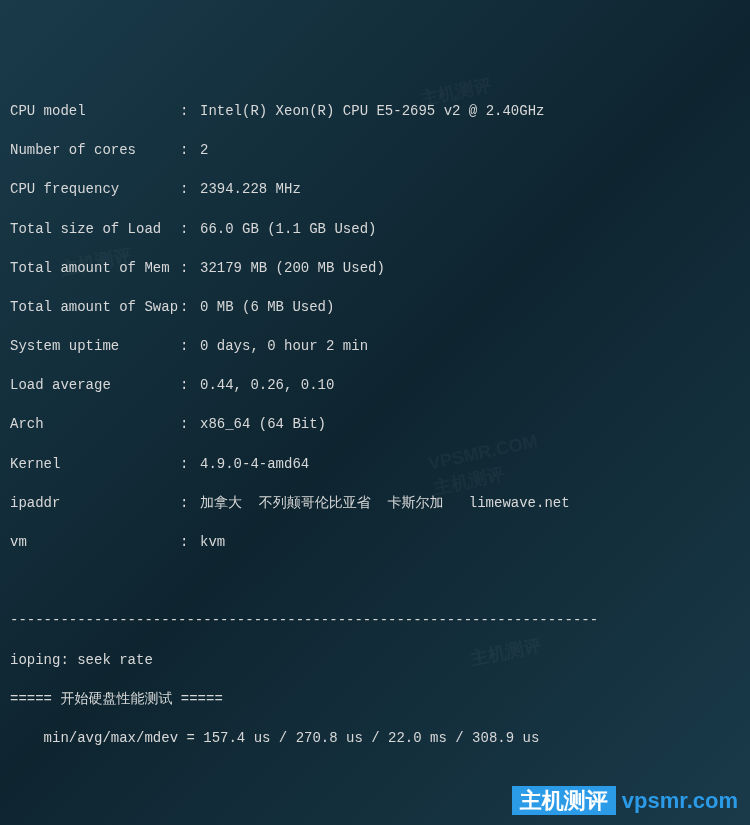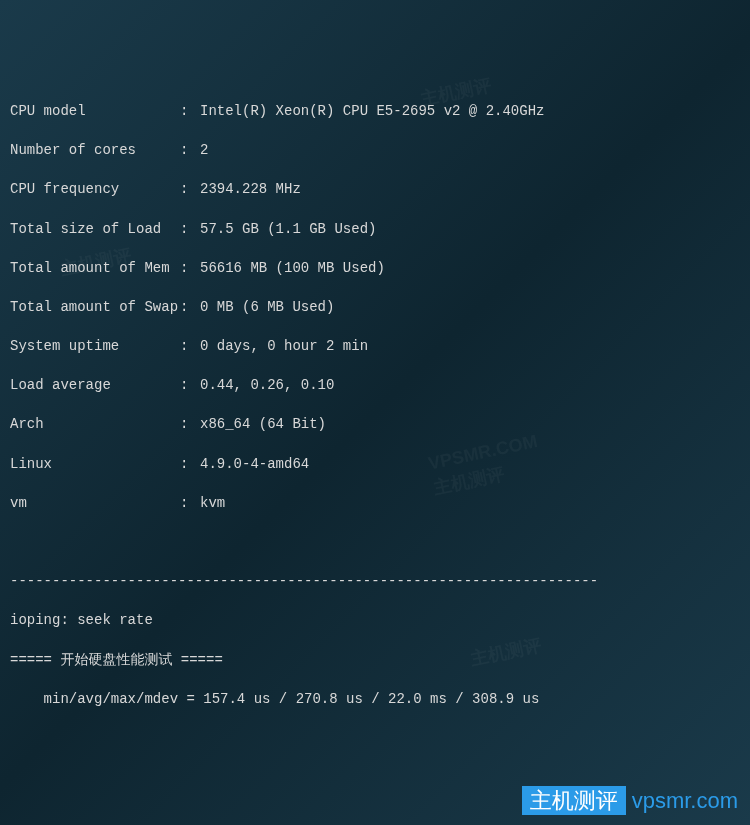--- a/index.html
+++ b/index.html
@@ -31,21 +31,21 @@
     box-shadow: 0 0 2px #000;
     position: relative;
     top: -1px;
   }
   .watermark {
     position: absolute;
     bottom: 8px;
     right: 12px;
     font-family: sans-serif;
     font-size: 22px;
-    font-weight: normal;
+    font-weight: bold;
   }
   .wm-zh {
     background: #2b9be8;
     color: #fff;
     padding: 2px 8px;
     margin-right: 6px;
   }
   .wm-en { color: #2b9be8; }
   .wm-faint {
     position: absolute;
@@ -59,27 +59,28 @@
 </style>
 </head>
 <body>
 
 
 
 <div>
 <span class="kv"><span class="k">CPU model</span><span class="sep">:</span><span class="v">Intel(R) Xeon(R) CPU E5-2695 v2 @ 2.40GHz</span></span>
 <span class="kv"><span class="k">Number of cores</span><span class="sep">:</span><span class="v">2</span></span>
 <span class="kv"><span class="k">CPU frequency</span><span class="sep">:</span><span class="v">2394.228 MHz</span></span>
-<span class="kv"><span class="k">Total size of Load</span><span class="sep">:</span><span class="v">57.5 GB (1.1 GB Used)</span></span>
-<span class="kv"><span class="k">Total amount of Mem</span><span class="sep">:</span><span class="v">56616 MB (100 MB Used)</span></span>
+<span class="kv"><span class="k">Total size of Load</span><span class="sep">:</span><span class="v">66.0 GB (1.1 GB Used)</span></span>
+<span class="kv"><span class="k">Total amount of Mem</span><span class="sep">:</span><span class="v">32179 MB (200 MB Used)</span></span>
 <span class="kv"><span class="k">Total amount of Swap</span><span class="sep">:</span><span class="v">0 MB (6 MB Used)</span></span>
 <span class="kv"><span class="k">System uptime</span><span class="sep">:</span><span class="v">0 days, 0 hour 2 min</span></span>
 <span class="kv"><span class="k">Load average</span><span class="sep">:</span><span class="v">0.44, 0.26, 0.10</span></span>
 <span class="kv"><span class="k">Arch</span><span class="sep">:</span><span class="v">x86_64 (64 Bit)</span></span>
-<span class="kv"><span class="k">Linux</span><span class="sep">:</span><span class="v">4.9.0-4-amd64</span></span>
+<span class="kv"><span class="k">Kernel</span><span class="sep">:</span><span class="v">4.9.0-4-amd64</span></span>
+<span class="kv"><span class="k">ipaddr</span><span class="sep">:</span><span class="v">加拿大  不列颠哥伦比亚省  卡斯尔加   limewave.net</span></span>
 <span class="kv"><span class="k">vm</span><span class="sep">:</span><span class="v">kvm</span></span>
 <span class="line"> </span>
 <span class="line">----------------------------------------------------------------------</span>
 <span class="line">ioping: seek rate</span>
 <span class="line">===== 开始硬盘性能测试 =====</span>
 <span class="line">    min/avg/max/mdev = 157.4 us / 270.8 us / 22.0 ms / 308.9 us</span>
 
 
 
 

